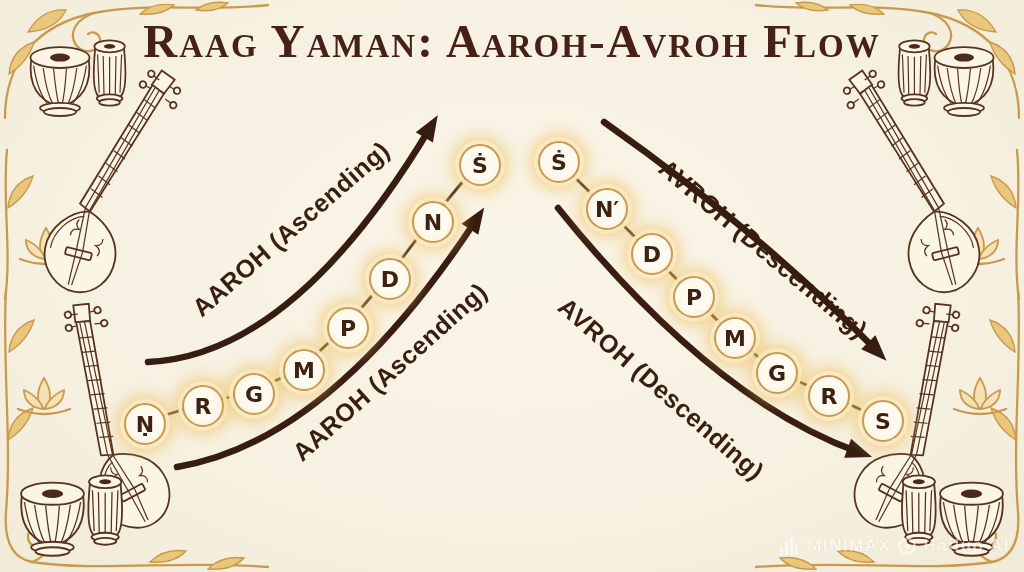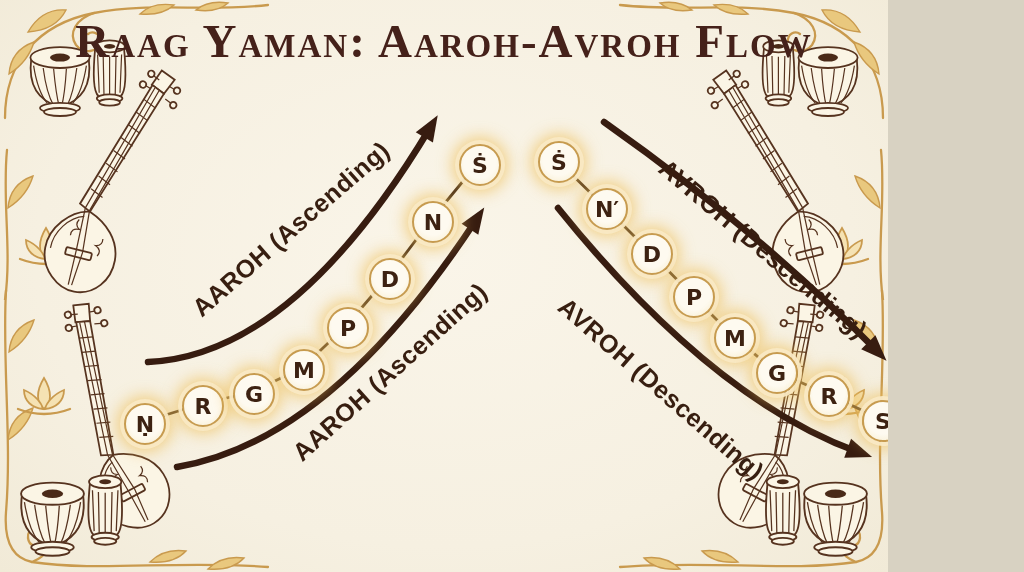--- a/index.html
+++ b/index.html
@@ -1,17 +1,17 @@
 <!DOCTYPE html>
 <html><head>
 <meta charset="utf-8">
 <style>
   html,body{margin:0;padding:0;background:#d8d2c2;}
   #poster{
-    position:relative; width:888px; height:572px; overflow:hidden;
+    position:relative; width:1024px; height:572px; overflow:hidden;
     background:#f7f2e4;
     background-image:radial-gradient(ellipse at 50% 45%, #faf5e9 0%, #f6f0e1 65%, #f1ead7 100%);
     font-family:"Liberation Sans", sans-serif;
   }
   
   .corner{position:absolute; pointer-events:none;}
   #c-tl{left:0;top:0;}
   #c-tr{right:0;top:0;transform:scaleX(-1);}
   #c-bl{left:0;bottom:0;}
   #c-br{right:0;bottom:0;transform:scaleX(-1);}
@@ -194,14 +194,28 @@
       <div class="note" style="left: 586px; top: 188px;">N′</div>
       <div class="note" style="left: 631px; top: 233px;">D</div>
       <div class="note" style="left: 673px; top: 276px;">P</div>
       <div class="note" style="left: 714px; top: 317px;">M</div>
       <div class="note" style="left: 756px; top: 352px;">G</div>
       <div class="note" style="left: 808px; top: 375px;">R</div>
       <div class="note" style="left: 862px; top: 400px;">S</div>
     </div>
 
 
+  <div class="watermark">
+    <svg class="wm-logo" width="20" height="18" viewBox="0 0 20 18">
+      <rect x="0" y="10" width="3" height="8" rx="1.5" fill="#fff"></rect>
+      <rect x="5" y="5" width="3" height="13" rx="1.5" fill="#fff"></rect>
+      <rect x="10" y="0" width="3" height="18" rx="1.5" fill="#fff"></rect>
+      <rect x="15" y="7" width="3" height="11" rx="1.5" fill="#fff"></rect>
+    </svg>
+    <span>MINIMAX</span>
+    <svg class="wm-logo" width="18" height="18" viewBox="0 0 18 18">
+      <circle cx="9" cy="9" r="7.5" fill="none" stroke="#fff" stroke-width="2.4"></circle>
+      <circle cx="9" cy="9" r="2.4" fill="#fff"></circle>
+    </svg>
+    <span>Hailuo AI</span>
+  </div>
 
 </div>
 
 </body></html>

